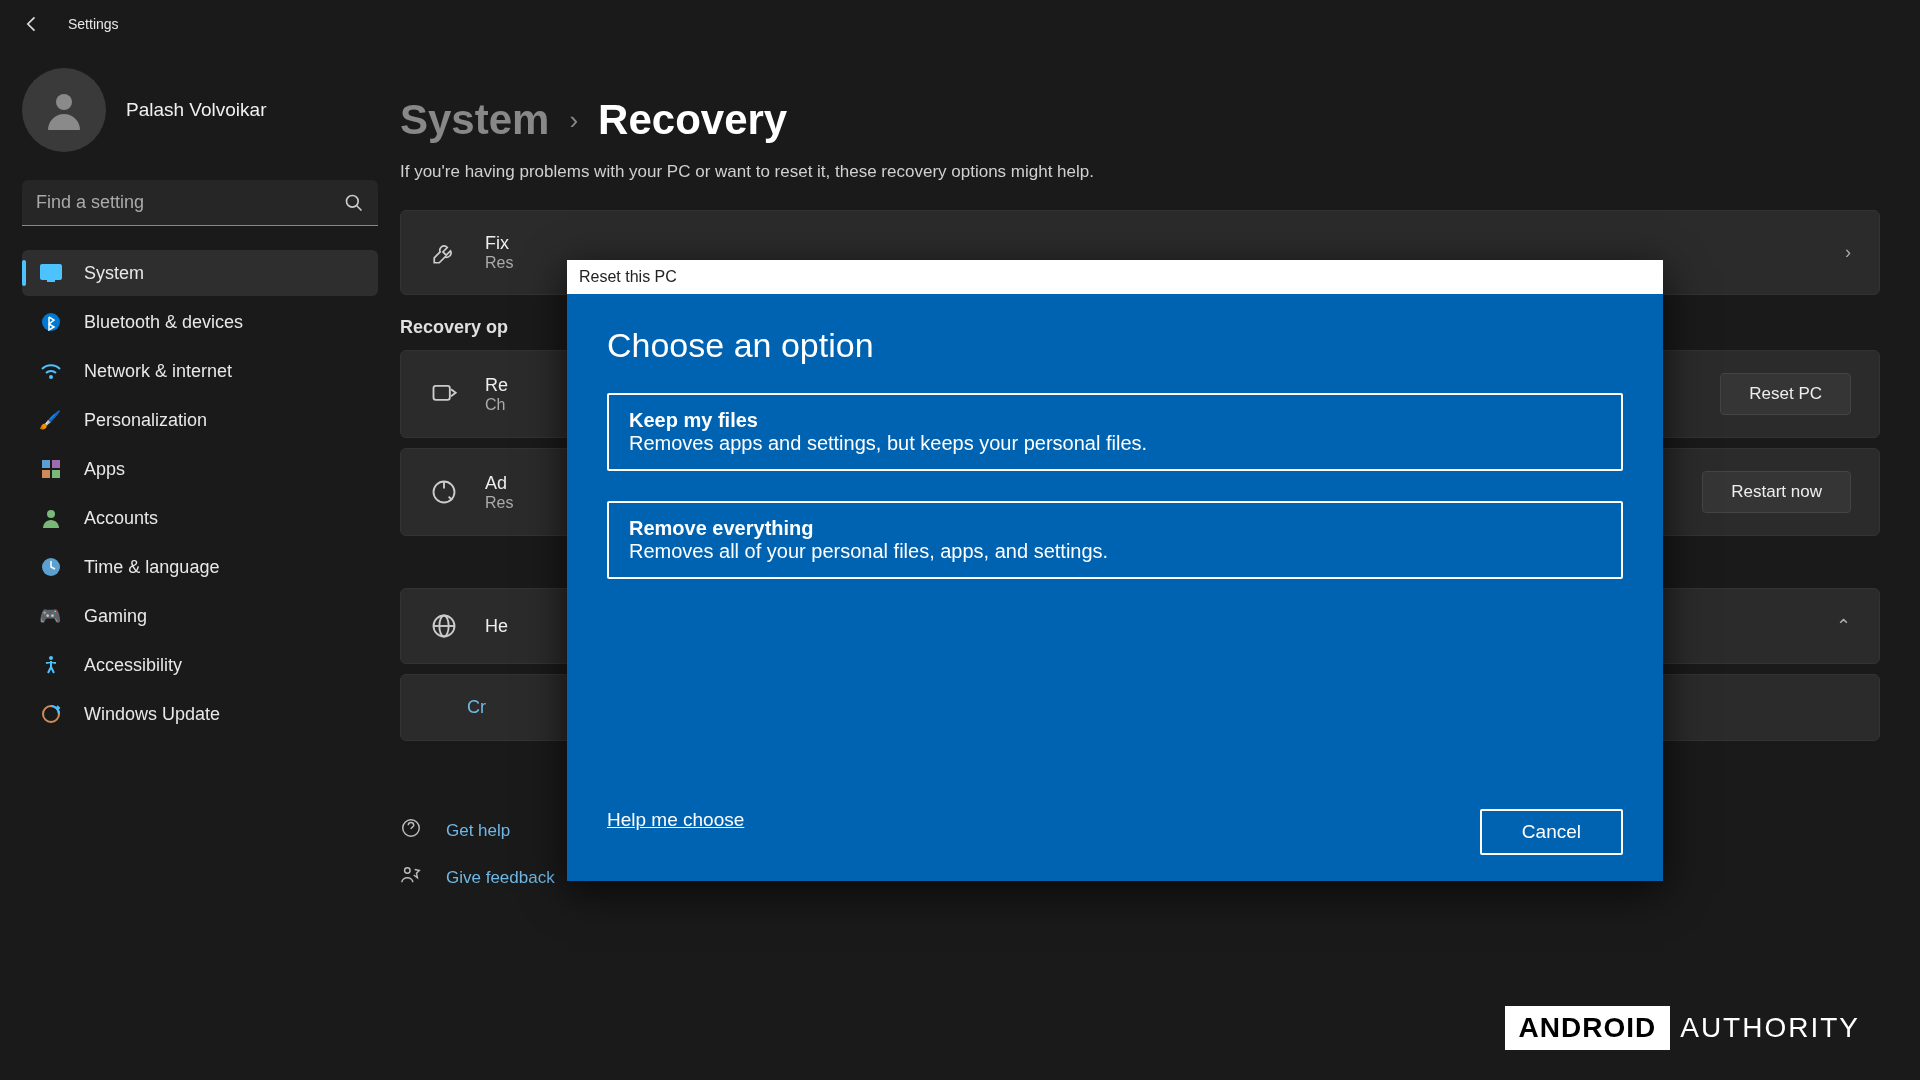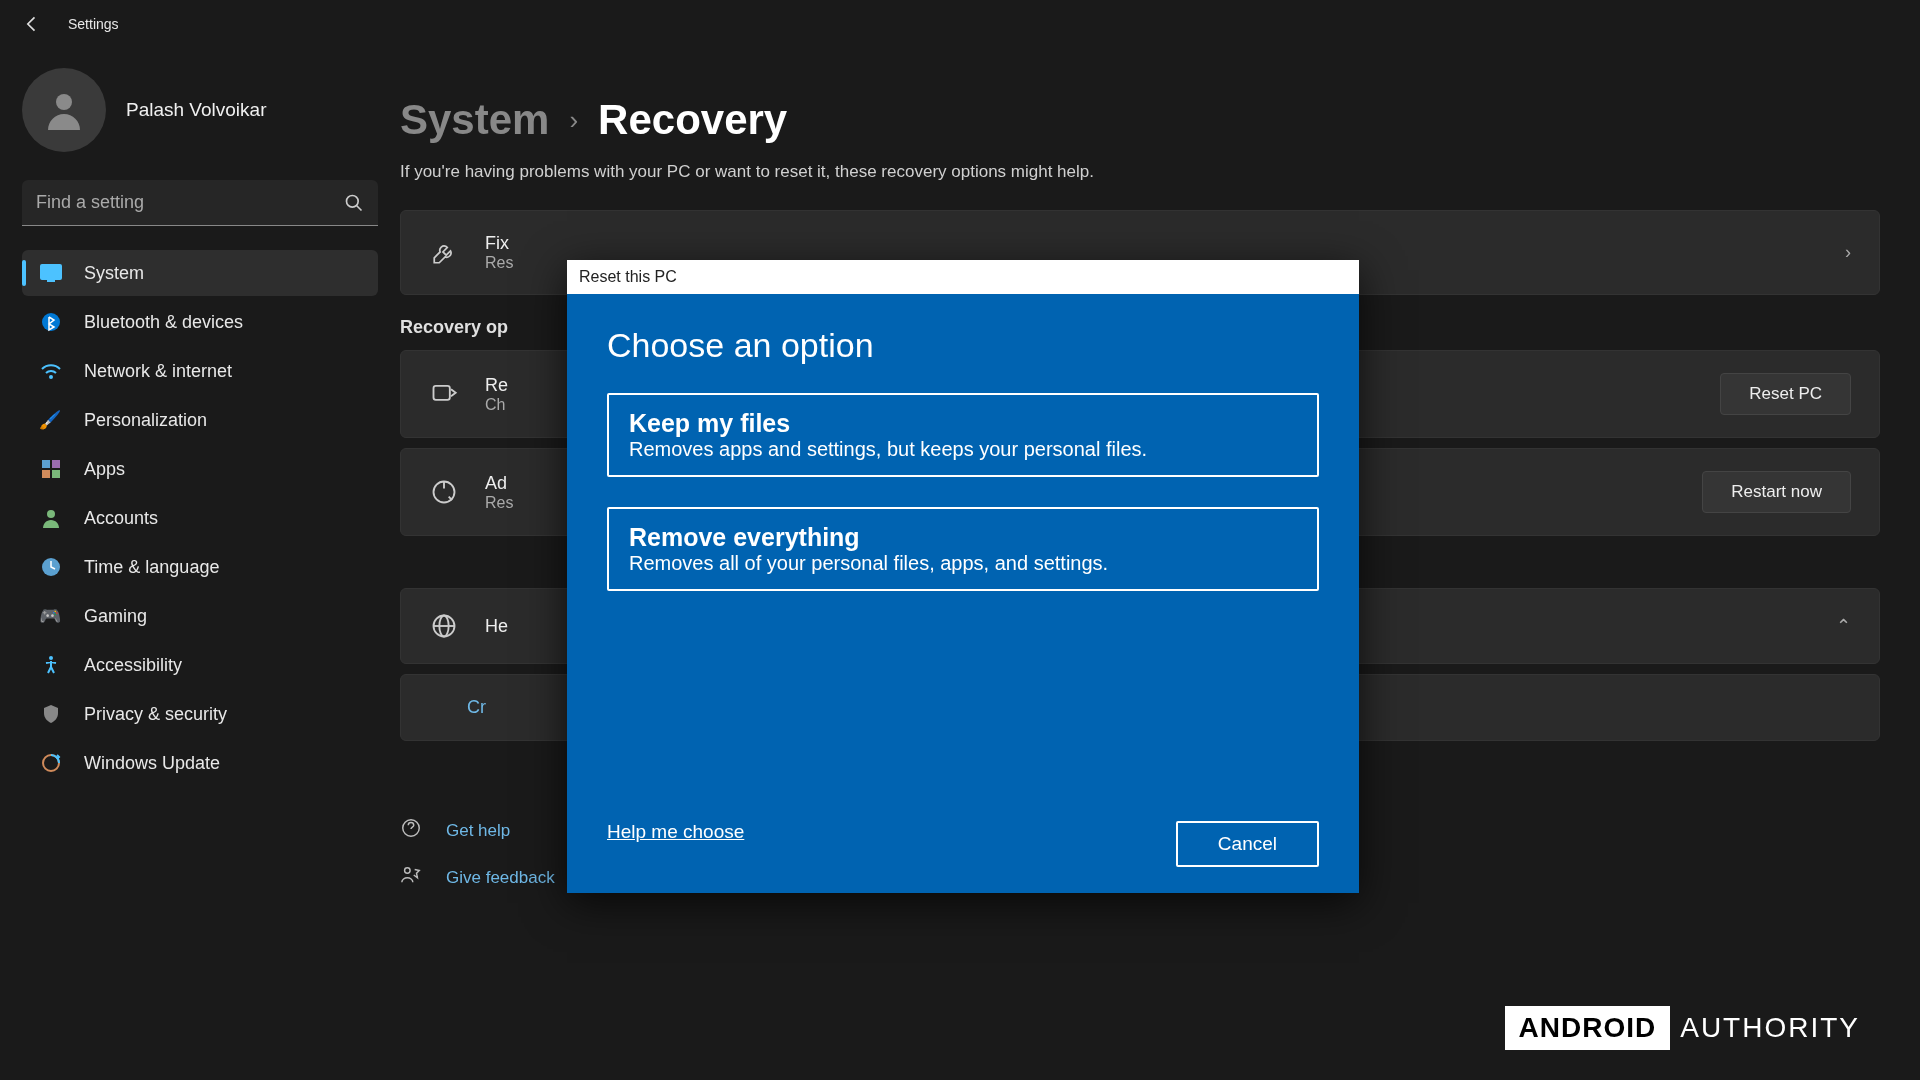--- a/index.html
+++ b/index.html
@@ -47,26 +47,26 @@
 
 .help-links { margin-top: 66px; }
 .help-link { display: flex; align-items: center; gap: 22px; padding: 10px 0; font-size: 17px; color: #4cc2ff; cursor: pointer; }
 .help-link .hl-icon { width: 24px; color: #bbb; fill: #bbb; }
 
 .watermark { position: absolute; right: 60px; bottom: 30px; display: flex; align-items: center; gap: 0; }
 .wm-box { background: #fff; color: #000; font-weight: 800; font-size: 28px; padding: 6px 14px; letter-spacing: 1px; }
 .wm-text { color: #fff; font-weight: 400; font-size: 28px; letter-spacing: 2px; margin-left: 10px; }
 
 
-.modal { position: absolute; left: 567px; top: 260px; width: 792px; background: #0063B1; box-shadow: 0 10px 40px rgba(0,0,0,0.7); }
+.modal { position: absolute; left: 567px; top: 260px; width: 1096px; background: #0063B1; box-shadow: 0 10px 40px rgba(0,0,0,0.7); }
 .modal-titlebar { background: #fff; color: #222; font-size: 16px; padding: 8px 12px; }
 .modal-body { padding: 32px 40px 26px 40px; color: #fff; }
 .modal-heading { font-size: 34px; font-weight: 300; margin-bottom: 28px; color: #fff; }
 .option { border: 2px solid #fff; border-radius: 2px; padding: 14px 20px; margin-bottom: 30px; cursor: pointer; }
-.opt-title { font-size: 25px; font-weight: 600; }
+.opt-title { font-size: 20px; font-weight: 600; }
 .opt-desc { font-size: 20px; font-weight: 400; }
 .modal-footer { display: flex; justify-content: space-between; align-items: flex-start; padding-top: 200px; }
 .help-choose { color: #fff; text-decoration: underline; font-size: 19px; cursor: pointer; }
 .cancel-btn { background: transparent; border: 2px solid #fff; color: #fff; padding: 10px 40px; font-size: 19px; cursor: pointer; border-radius: 2px; }
 </style>
 </head>
 <body>
 
 <div class="topbar">
   <div class="back-arrow">
@@ -166,28 +166,20 @@
             <svg width="20" height="20" viewBox="0 0 20 20">
               <circle cx="10" cy="3" r="2" fill="#4cc2ff"></circle>
               <path d="M10 6v8M5 8l5-1 5 1M7 18l3-6 3 6" stroke="#4cc2ff" stroke-width="2" fill="none"></path>
             </svg>
           </span>
         <span>Accessibility</span>
       </div>
       <div class="nav-item">
         <span class="nav-icon">
             <svg width="20" height="20" viewBox="0 0 20 20">
-              <path d="M10 1l7 3v5c0 5-3 8-7 10-4-2-7-5-7-10V4l7-3z" fill="#888"></path>
-            </svg>
-          </span>
-        <span>Privacy &amp; security</span>
-      </div>
-      <div class="nav-item">
-        <span class="nav-icon">
-            <svg width="20" height="20" viewBox="0 0 20 20">
               <circle cx="10" cy="10" r="8" fill="none" stroke="#d08b5b" stroke-width="2"></circle>
               <path d="M10 2a8 8 0 018 8" stroke="#4cc2ff" stroke-width="2" fill="none"></path>
               <path d="M16 2l2 2-2 2" stroke="#4cc2ff" stroke-width="2" fill="none"></path>
             </svg>
           </span>
         <span>Windows Update</span>
       </div>
     </nav>
   </aside>
 

